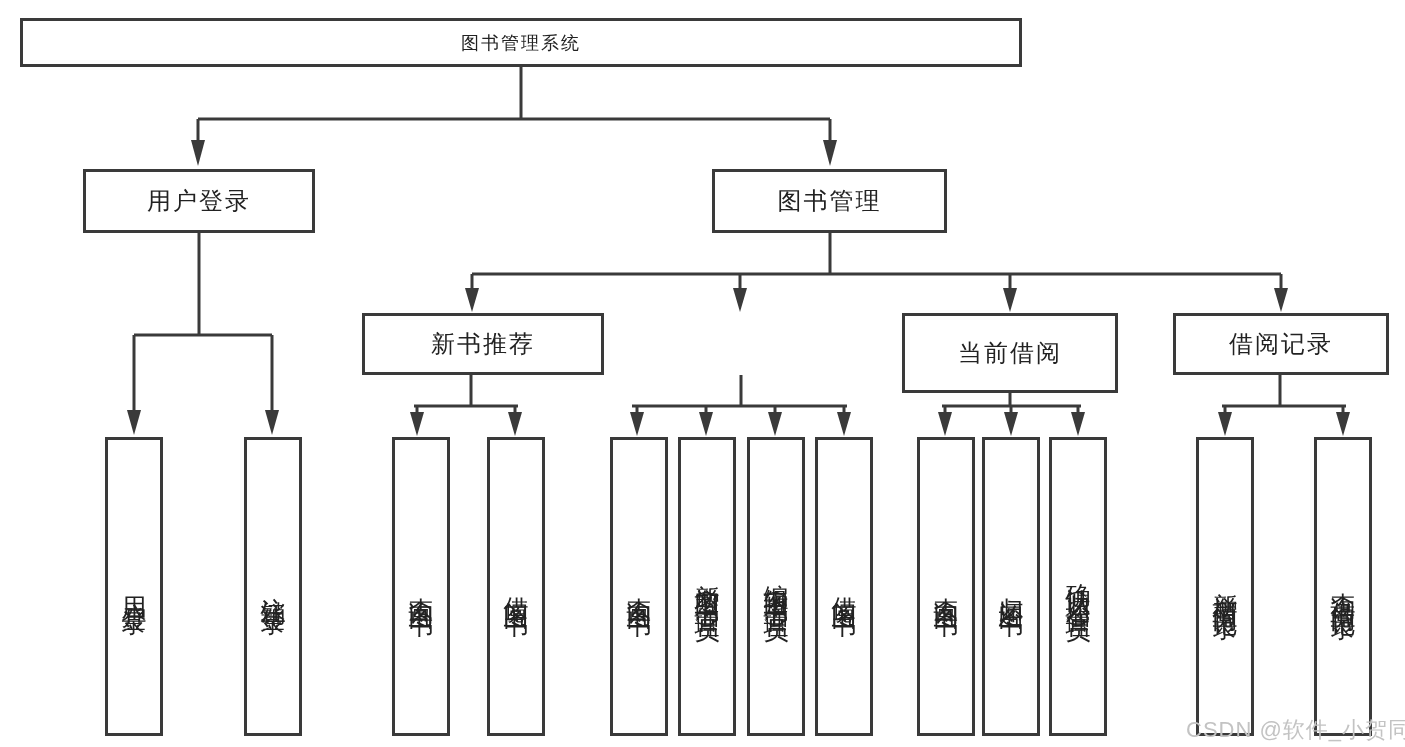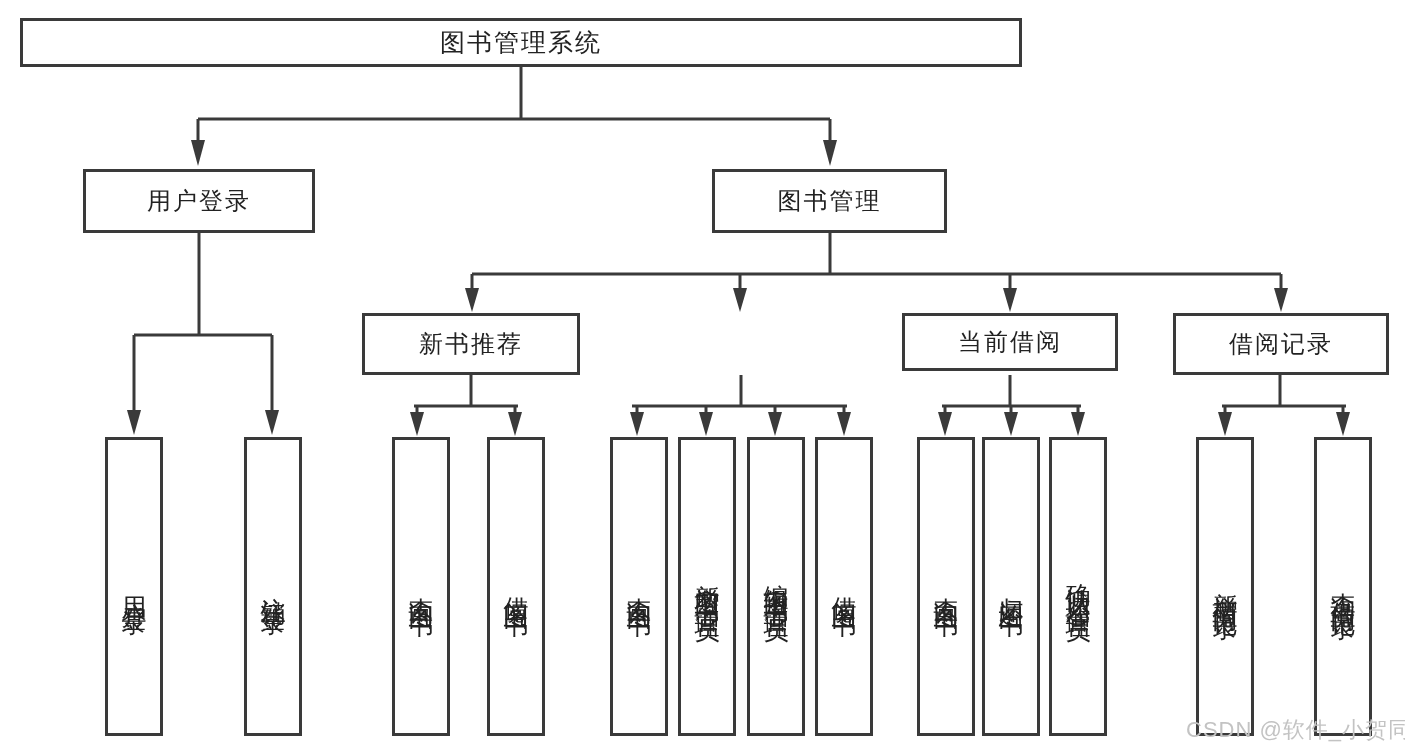--- a/index.html
+++ b/index.html
@@ -29,21 +29,21 @@
     align-items: center;
     justify-content: center;
     color: #222222;
   }
   .h-label {
     font-size: 24px;
     letter-spacing: 2px;
     white-space: nowrap;
   }
   .root-label {
-    font-size: 25px;
+    font-size: 18px;
     letter-spacing: 2px;
     white-space: nowrap;
   }
   .v-box {
     top: 437px;
     width: 58px;
     height: 299px;
   }
   .v-label {
     writing-mode: vertical-rl;
@@ -150,24 +150,24 @@
     <span class="root-label">图书管理系统</span>
   </div>
 
   <div class="box" style="left:83px; top:169px; width:232px; height:64px;">
     <span class="h-label">用户登录</span>
   </div>
   <div class="box" style="left:712px; top:169px; width:235px; height:64px;">
     <span class="h-label">图书管理</span>
   </div>
 
-  <div class="box" style="left:362px; top:313px; width:218px; height:62px;">
+  <div class="box" style="left:362px; top:313px; width:242px; height:62px;">
     <span class="h-label">新书推荐</span>
   </div>
-  <div class="box" style="left:902px; top:313px; width:216px; height:58px;">
+  <div class="box" style="left:902px; top:313px; width:216px; height:80px;">
     <span class="h-label">当前借阅</span>
   </div>
   <div class="box" style="left:1173px; top:313px; width:216px; height:62px;">
     <span class="h-label">借阅记录</span>
   </div>
 
   <div class="box v-box" style="left:105px;">
     <span class="v-label">用户登录</span>
   </div>
   <div class="box v-box" style="left:244px;">

